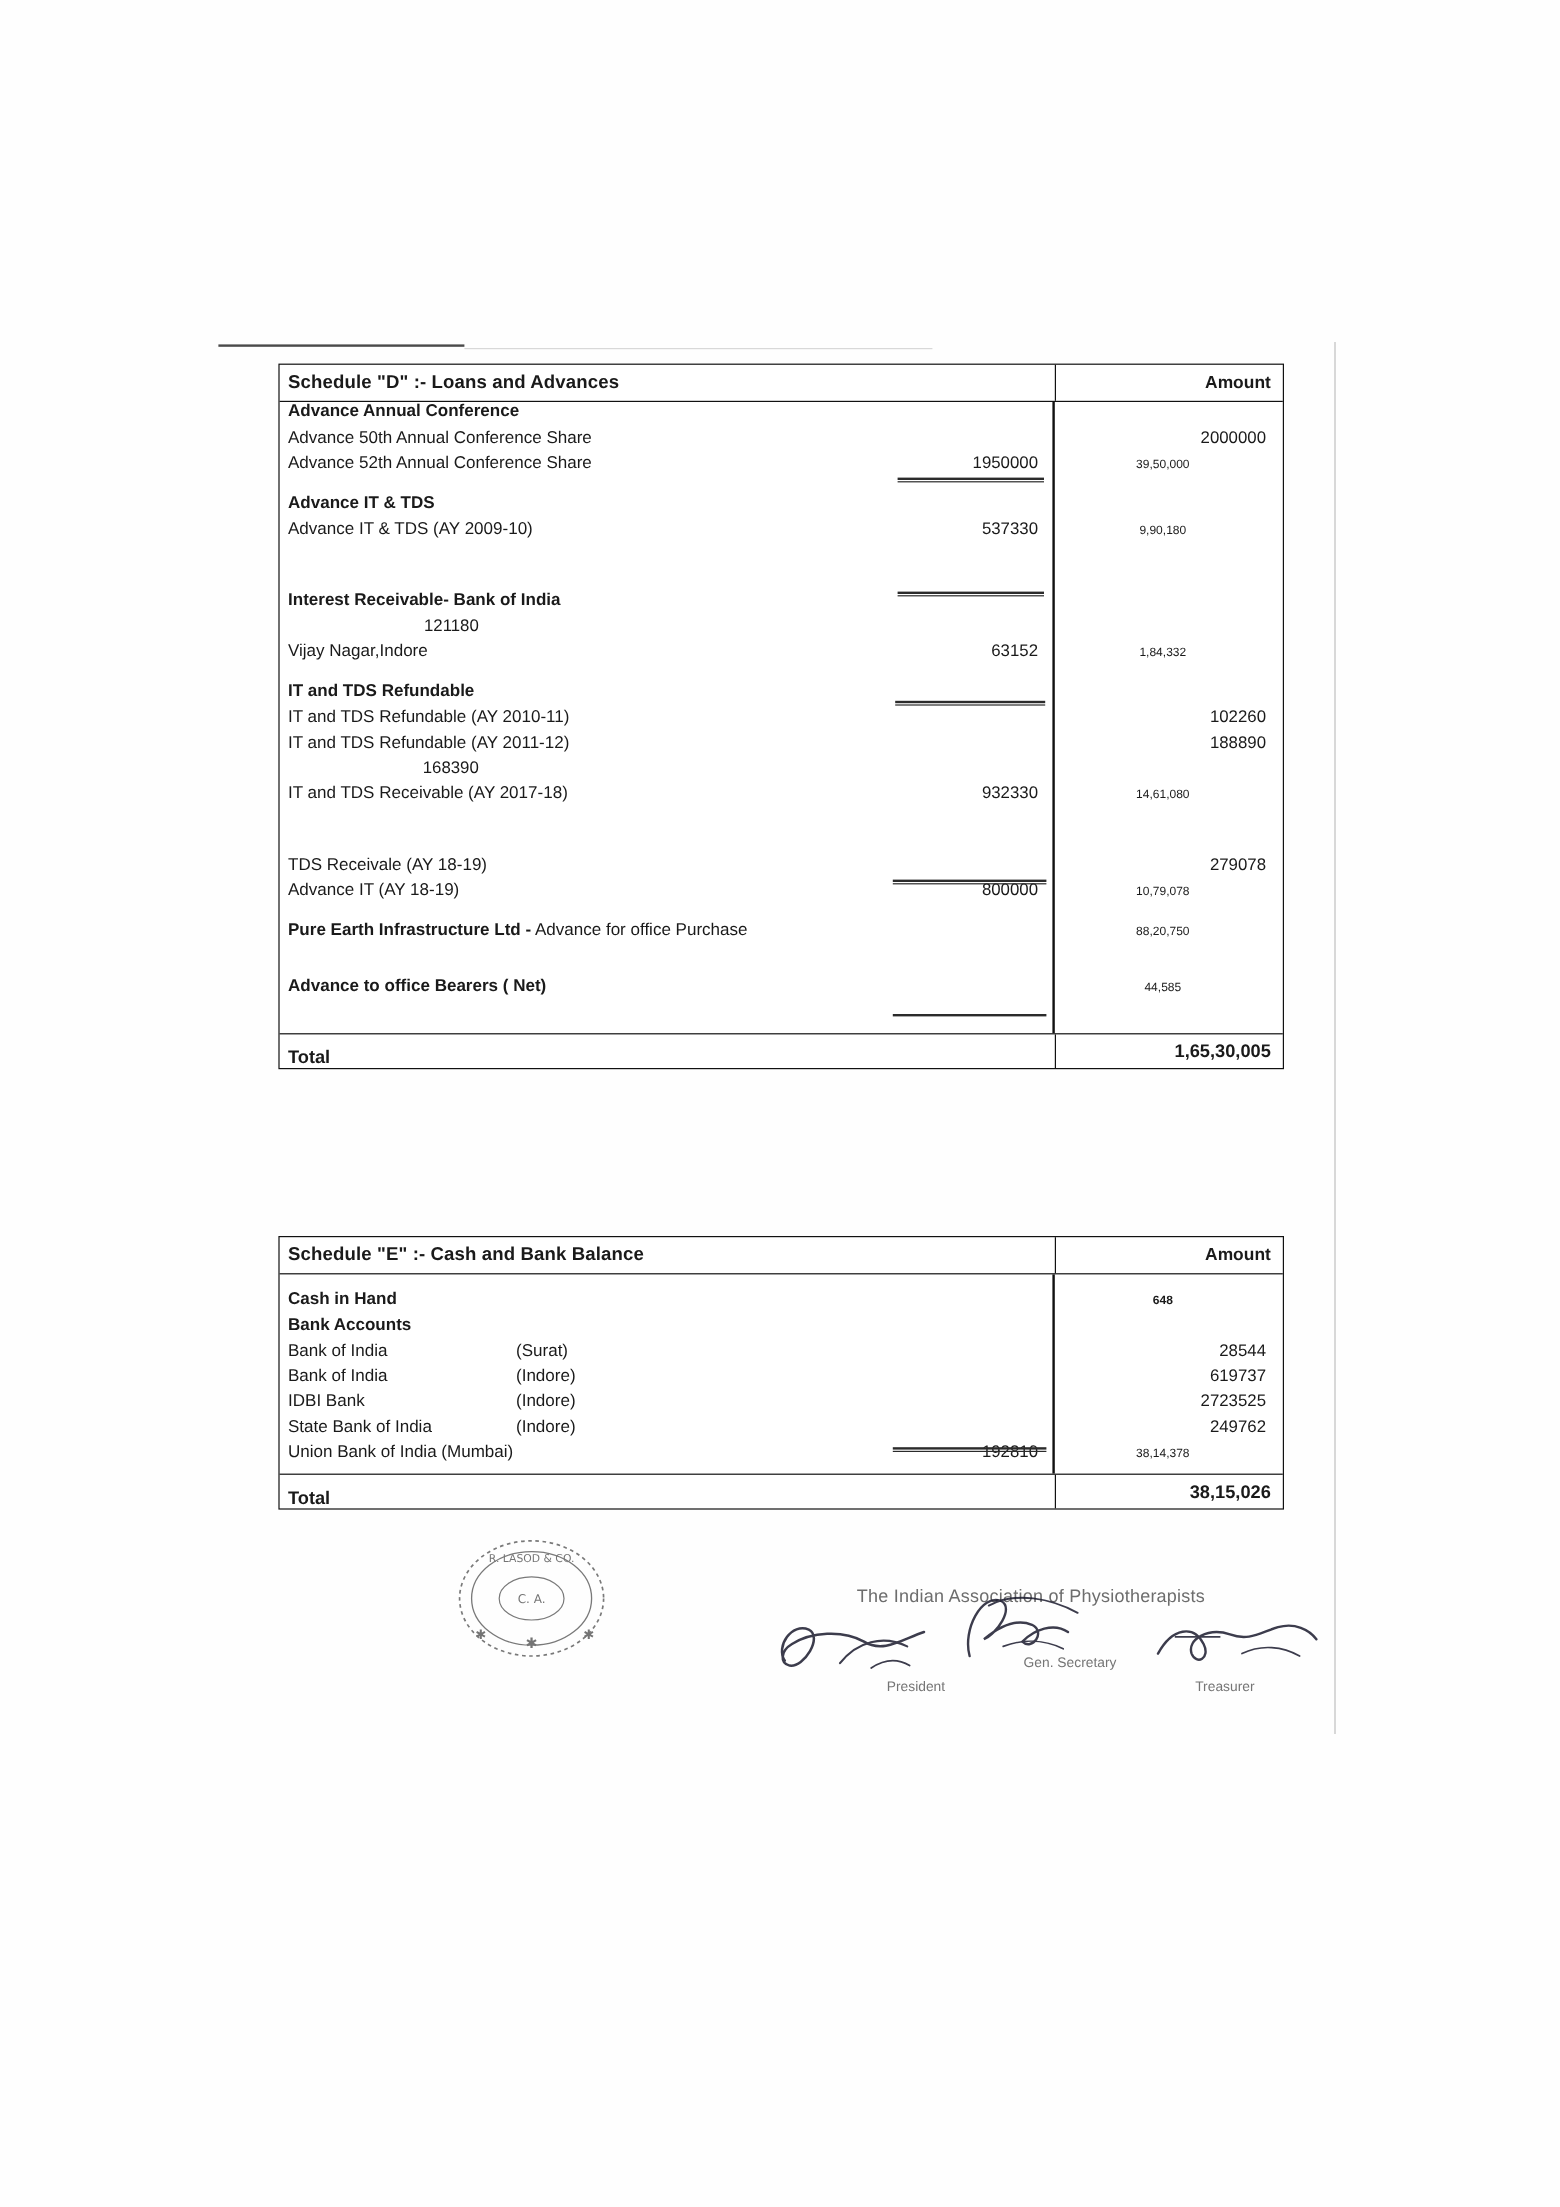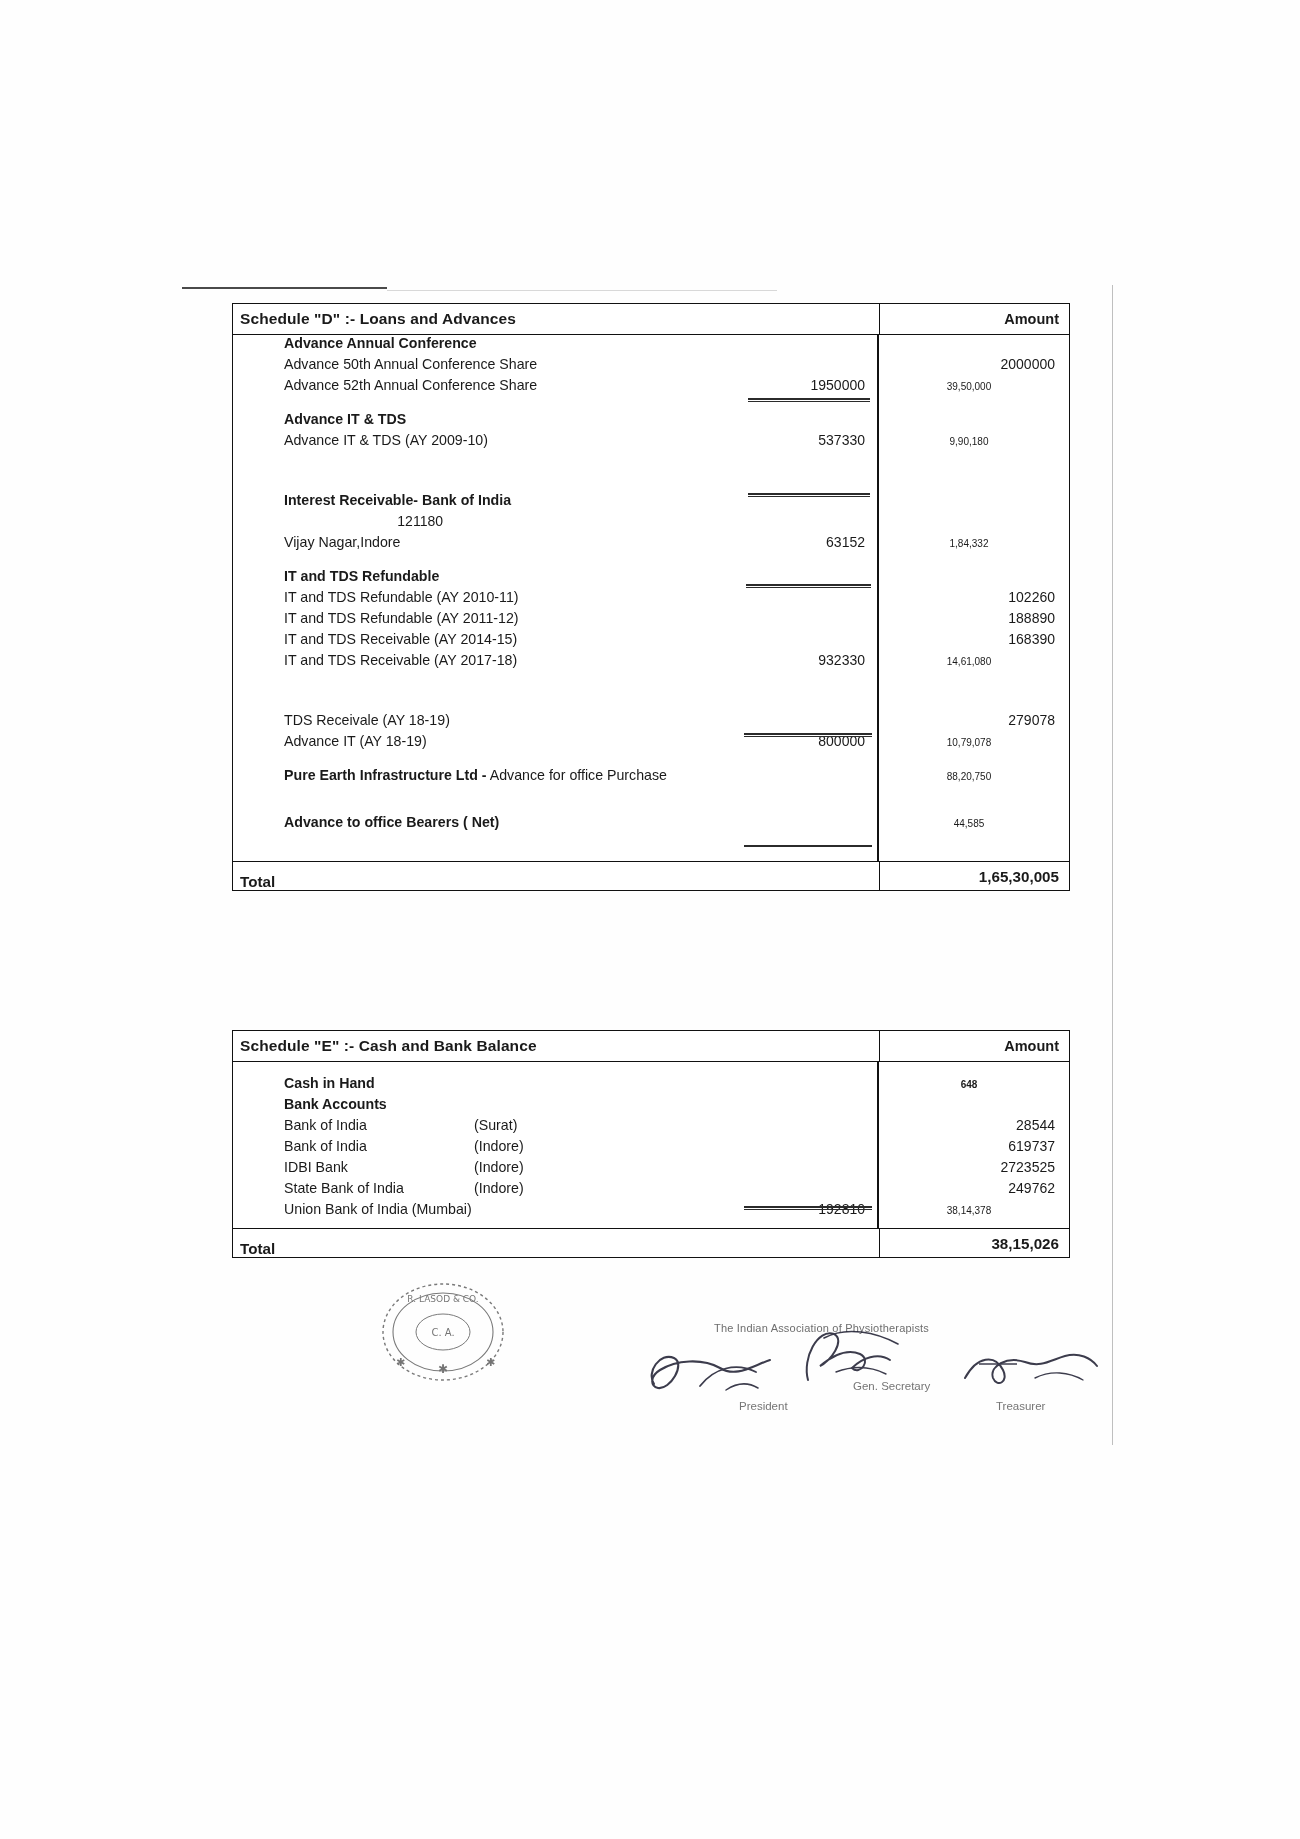--- a/index.html
+++ b/index.html
@@ -99,21 +99,20 @@
     right: 190px;
     width: 1.6px;
     background: #111;
   }
 
   .row {
     display: flex;
     align-items: baseline;
     height: 21px;
     font-size: 14.2px;
-    margin-left: 44px;
   }
   .row .label {
     flex: 1;
     padding-left: 7px;
     white-space: nowrap;
   }
   .row .val {
     width: 180px;
     text-align: right;
     padding-right: 14px;
@@ -180,21 +179,21 @@
     width: 130px;
     height: 108px;
     opacity: .65;
   }
   .stamp svg { display: block; }
 
   .assoc-line {
     position: absolute;
     left: 714px;
     top: 1322px;
-    font-size: 11px;
+    font-size: 15px;
     color: #6d6d6d;
     white-space: nowrap;
     letter-spacing: .2px;
   }
 
   .sig {
     position: absolute;
     font-family: "DejaVu Serif", serif;
     color: #1b1b2e;
     opacity: .85;
@@ -281,21 +280,20 @@
       </div>
       <div class="row">
         <div class="label">IT and TDS Refundable  (AY 2010-11)</div>
         <div class="val">102260</div>
       </div>
       <div class="row">
         <div class="label">IT and TDS Refundable  (AY 2011-12)</div>
         <div class="val">188890</div>
       </div>
       <div class="row">
-        <div class="label">IT and TDS Receivable   (AY 2014-15)</div>
         <div class="val">168390</div>
       </div>
       <div class="row">
         <div class="label">IT and TDS Receivable   (AY 2017-18)</div>
         <div class="val">932330</div>
         <div class="total">14,61,080</div>
       </div>
       <div class="sub-rule dbl" style="top:398px; width:128px; right:197px;"></div>
 
       <div class="spacer-lg"></div>

